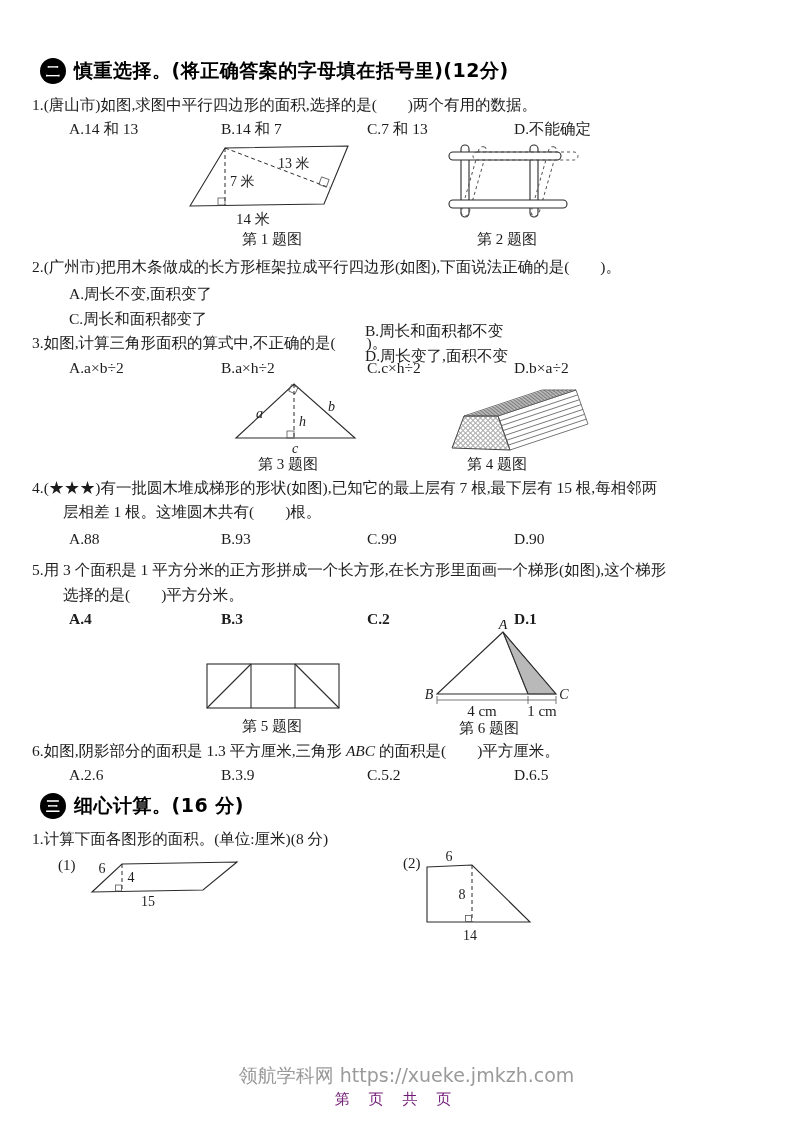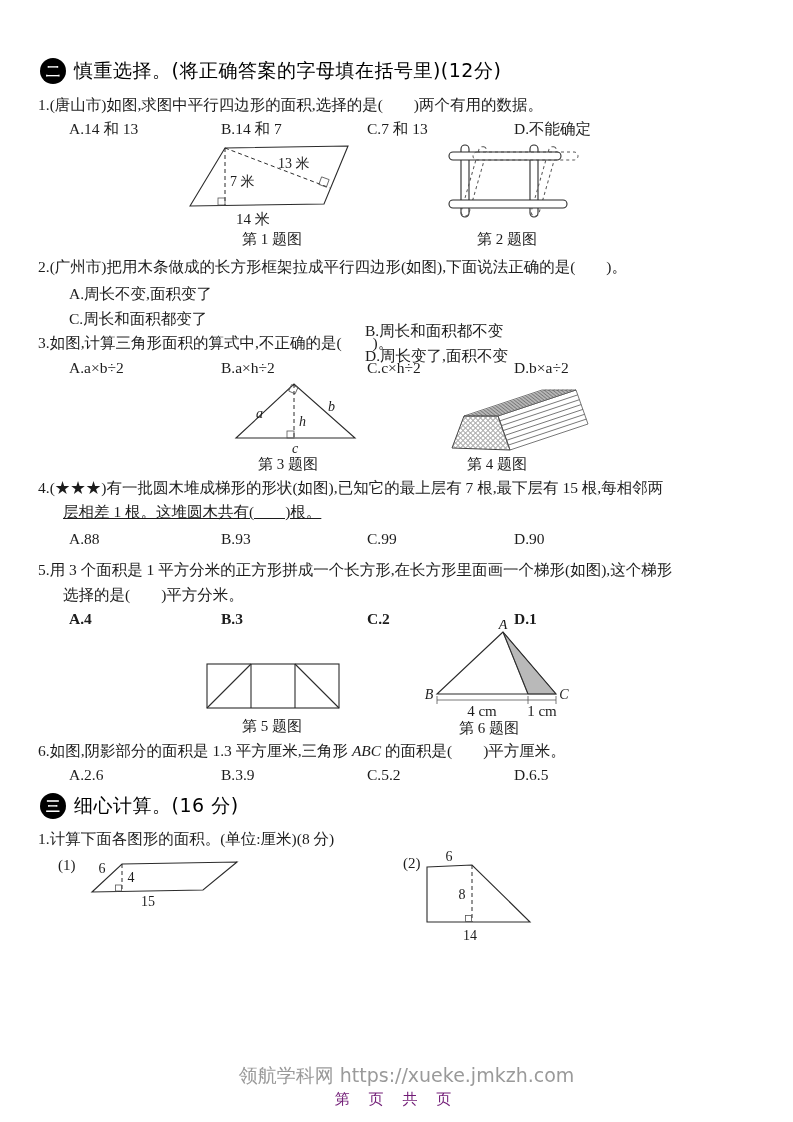--- a/index.html
+++ b/index.html
@@ -8,24 +8,24 @@
     font-family:"Liberation Serif","DejaVu Serif",serif;color:#1c1c1c;
     margin:0 auto;overflow:hidden;
   }
   .sec{position:absolute;left:40px;display:flex;align-items:center;gap:8px;}
   .sec-icon{
     width:26px;height:26px;border-radius:50%;background:#000;color:#fff;
     font-family:"DejaVu Sans","Liberation Sans",sans-serif;font-weight:bold;
     font-size:14px;line-height:26px;text-align:center;flex:0 0 auto;
   }
   .sec-title{
-    font-family:"DejaVu Sans","Liberation Sans",sans-serif;font-weight:400;
+    font-family:"DejaVu Sans","Liberation Sans",sans-serif;font-weight:700;
     font-size:19px;color:#000;letter-spacing:.5px;white-space:nowrap;
   }
-  .q{position:absolute;left:38px;font-size:15.5px;white-space:nowrap;}
+  .q{position:absolute;left:32px;font-size:15.5px;white-space:nowrap;}
   .q .it{font-style:italic;}
   .q2line{left:63px;}
   .opts{position:absolute;left:65px;width:710px;height:22px;font-size:15.5px;}
   .opts span.opt{position:absolute;top:0;white-space:nowrap;}
   .c0{left:4px;} .c1{left:156px;} .c2{left:302px;} .c3{left:449px;}
   .b1{left:300px;margin-top:37px;}
   .math{}
   .fig{position:absolute;}
   .fig .ln{stroke:#2b2b2b;stroke-width:1.1;fill:none;}
   .fig .thin{stroke:#555;stroke-width:.8;fill:none;}
@@ -132,21 +132,21 @@
     <line class="thin" x1="51.7" y1="42.9" x2="129.7" y2="16.9"></line>
       <line class="thin" x1="53.4" y1="47.7" x2="131.4" y2="21.7"></line>
     <line class="thin" x1="55.1" y1="52.6" x2="133.1" y2="26.6"></line>
       <line class="thin" x1="56.9" y1="57.4" x2="134.9" y2="31.4"></line>
     <line class="thin" x1="58.6" y1="62.3" x2="136.6" y2="36.3"></line>
       <line class="thin" x1="60.3" y1="67.1" x2="138.3" y2="41.1"></line>
     <text class="cap" x="49" y="91" text-anchor="middle">第 4 题图</text>
   </svg>
 
   <div class="q" style="top:478px;">4.(★★★)有一批圆木堆成梯形的形状(如图),已知它的最上层有 7 根,最下层有 15 根,每相邻两</div>
-  <div class="q q2line" style="top:502px;text-decoration:underline;">层相差 1 根。这堆圆木共有(　　)根。</div>
+  <div class="q q2line" style="top:502px;">层相差 1 根。这堆圆木共有(　　)根。</div>
   <div class="opts" style="top:530px;">
     <span class="opt c0">A.88</span>
     <span class="opt c1">B.93</span>
     <span class="opt c2">C.99</span>
     <span class="opt c3">D.90</span>
   </div>
 
   <div class="q" style="top:560px;">5.用 3 个面积是 1 平方分米的正方形拼成一个长方形,在长方形里面画一个梯形(如图),这个梯形</div>
   <div class="q q2line" style="top:585px;">选择的是(　　)平方分米。</div>
   <div class="opts" style="top:610px;font-weight:bold;">

